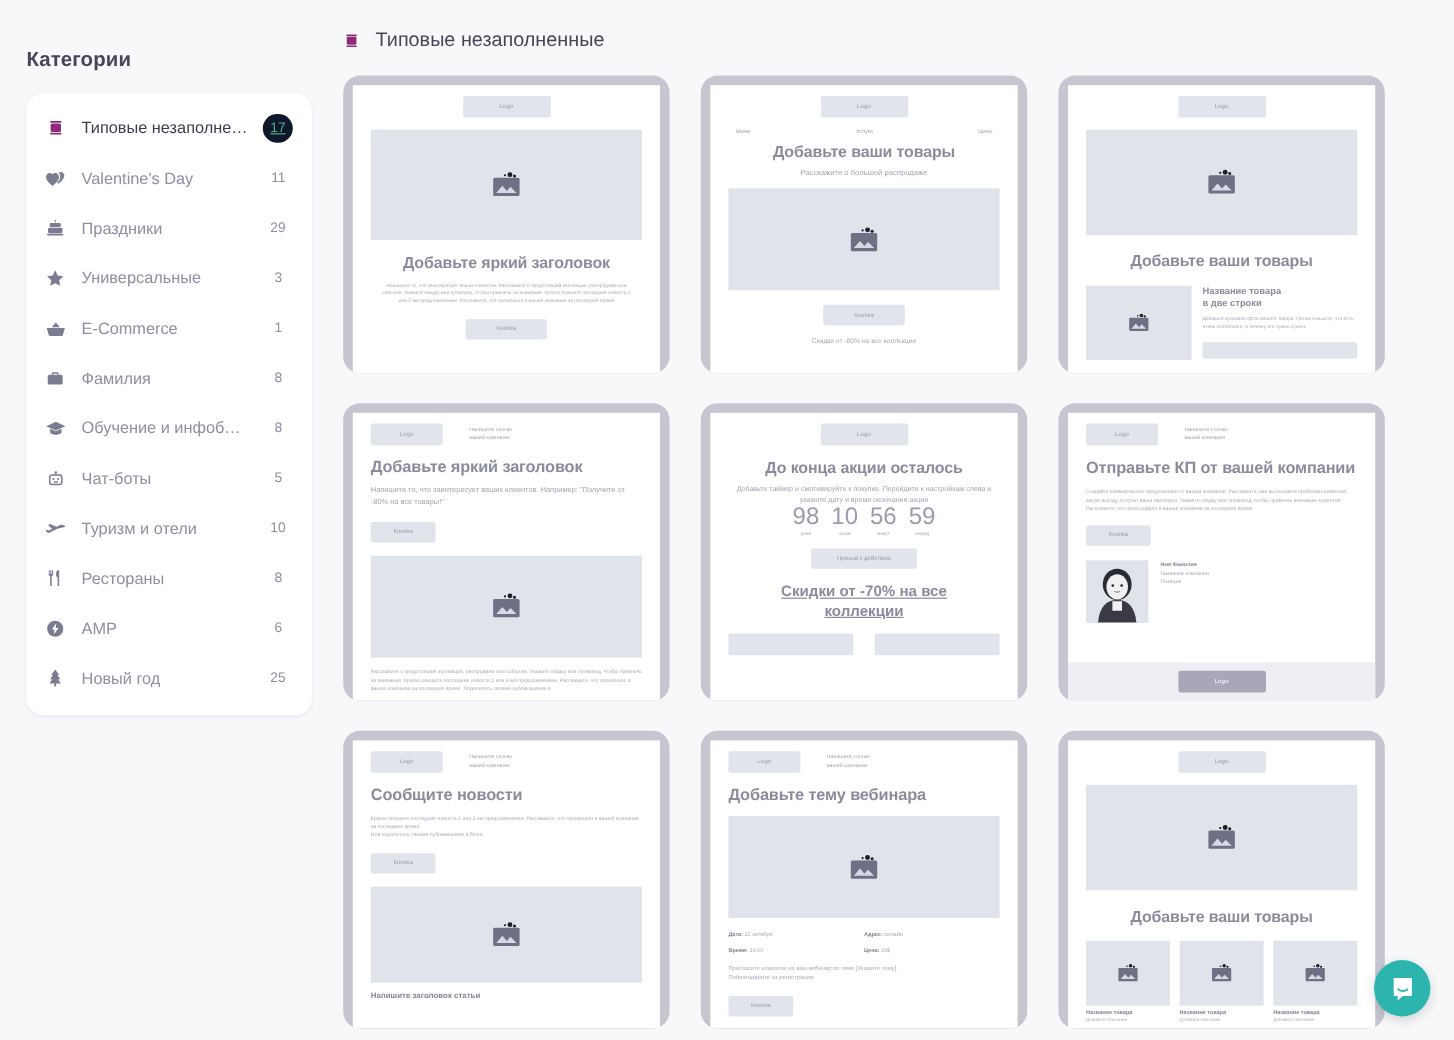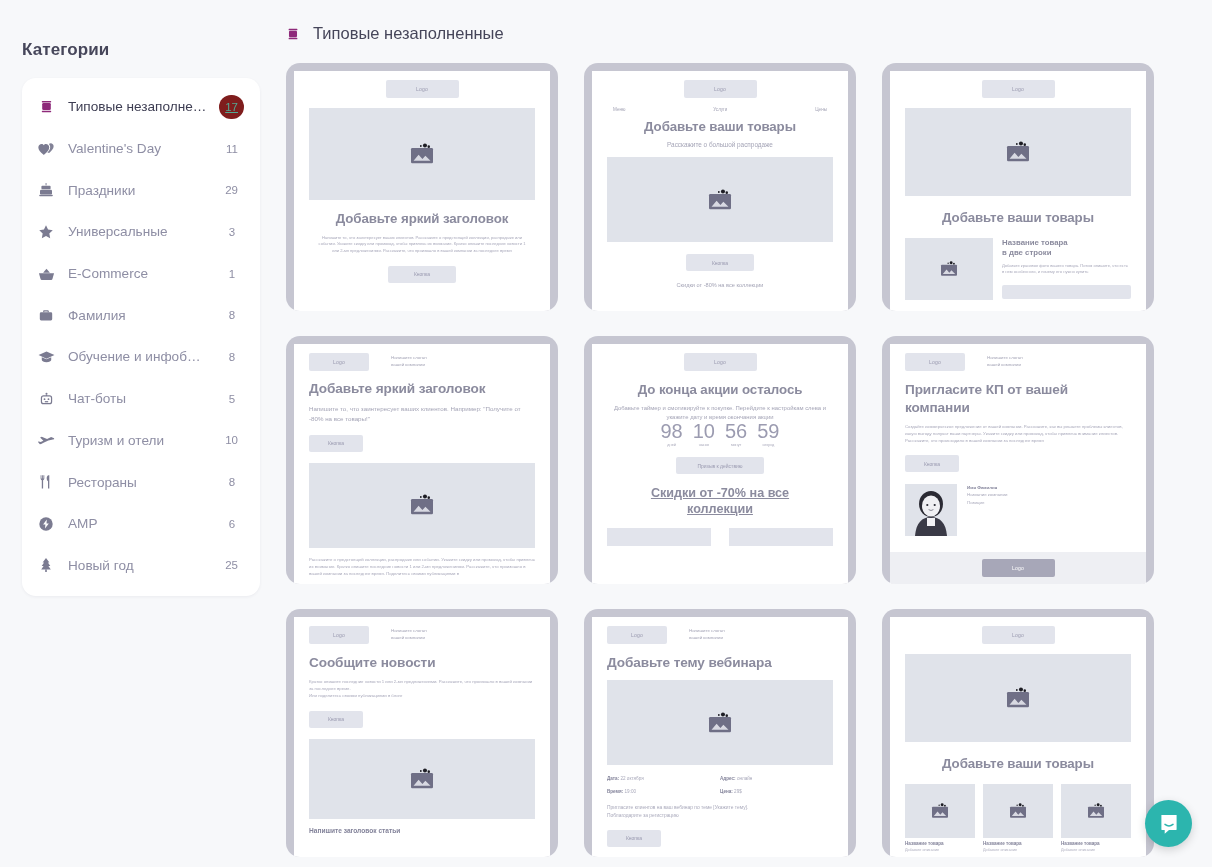--- a/index.html
+++ b/index.html
@@ -37,21 +37,21 @@
   .cat-label {
     flex: 1 1 auto; font-size: 13.6px; color: #8e8ea4;
     white-space: nowrap; overflow: hidden; text-overflow: ellipsis;
   }
   .cat-item.active .cat-label { color: #3d3d52; }
   .cat-badge {
     flex: 0 0 auto; min-width: 24px; height: 24px; border-radius: 12px;
     display: flex; align-items: center; justify-content: center;
     font-size: 11.5px; color: #8e8ea4; background: transparent; padding: 0 6px;
   }
-  .cat-item.active .cat-badge { background: #7f1d1d; color: #53a893; text-decoration: underline; }
+  .cat-item.active .cat-badge { background: #0f172a; color: #53a893; text-decoration: underline; }
 
   
   .main { flex: 1 1 auto; padding: 20px 32px 0 4px; overflow: hidden; }
   .main-head { display: flex; align-items: center; gap: 13px; margin: 4px 0 20px 0; }
   .main-head-icon { color: #8e2a7a; font-size: 16px; line-height: 1; display:flex; }
   .main-head-title { font-size: 16.5px; color: #46465a; }
 
   .grid {
     display: grid; grid-template-columns: repeat(3, 272px);
     gap: 25px 26px;
@@ -434,21 +434,21 @@
         </div>
       </div>
 
       <div class="tcard">
         <div class="tpage">
           <div class="head-row">
             <div class="logo-box left">Logo</div>
             <div class="slogan" style="white-space:pre-line;">Напишите слоган
 вашей компании</div>
           </div>
-          <div class="h1 left" style="margin-top:10px;line-height:1.3;">Пригласите КП от вашей компании</div>
+          <div class="h1 left" style="margin-top:10px;line-height:1.3;">Отправьте КП от вашей компании</div>
           <div class="body-txt left" style="margin-top:8px;">Создайте коммерческое предложение от вашей компании. Расскажите, как вы решаете проблемы клиентов, какую выгоду получат ваши партнеры. Укажите скидку или промокод, чтобы привлечь внимание клиентов. Расскажите, что происходило в вашей компании за последнее время</div>
           <div class="btn-ph left" style="margin-top:10px;">Кнопка</div>
           <div style="display:flex;gap:10px;margin-top:12px;align-items:flex-start;">
             <div class="avatar-box">
               <svg width="52" height="52" viewBox="0 0 52 52">
                   <rect width="52" height="52" fill="#e0e3ea"></rect>
                   <ellipse cx="26" cy="20" rx="12" ry="13" fill="#2a2a33"></ellipse>
                   <ellipse cx="26" cy="22" rx="9" ry="10.5" fill="#f0f0f3"></ellipse>
                   <path d="M26 33c-9 0-15 6-16 19h32c-1-13-7-19-16-19z" fill="#3a3a46"></path>
                   <path d="M22 34h8v8h-8z" fill="#f2f2f5"></path>

